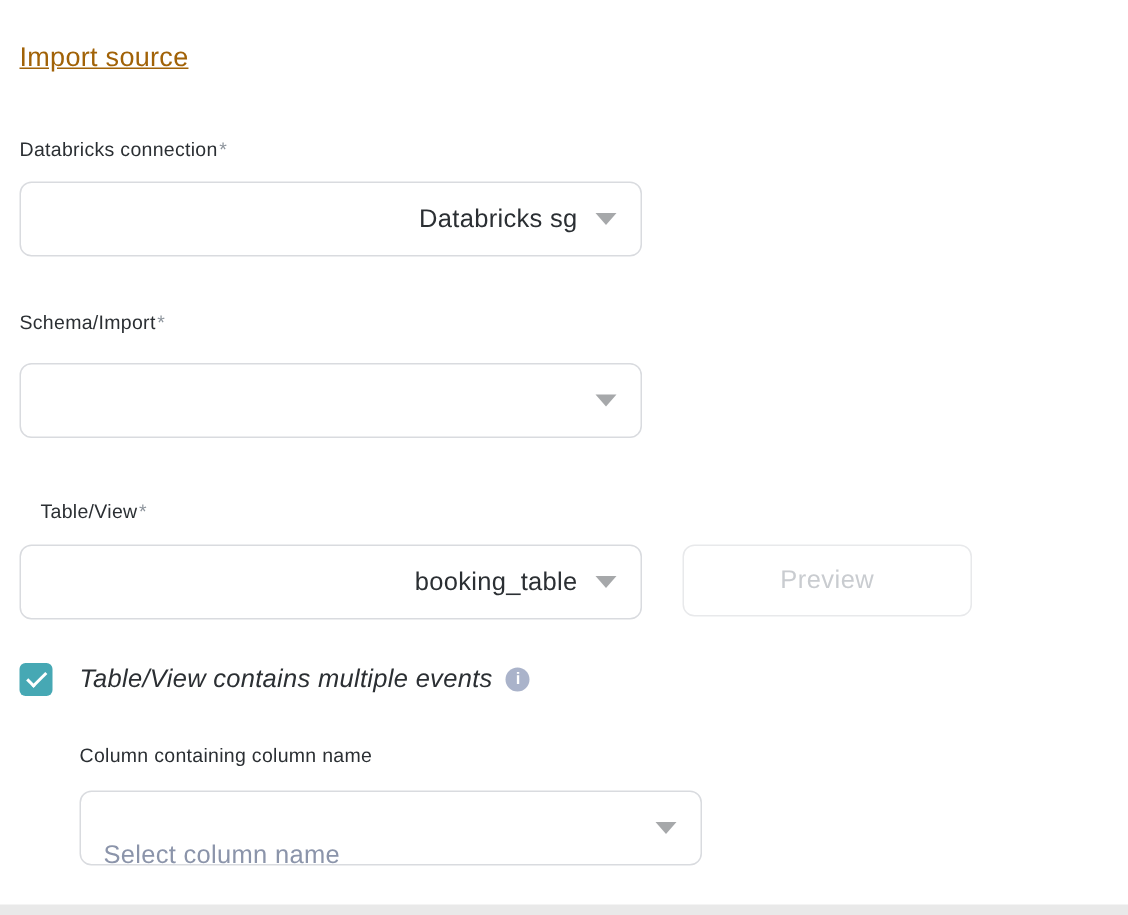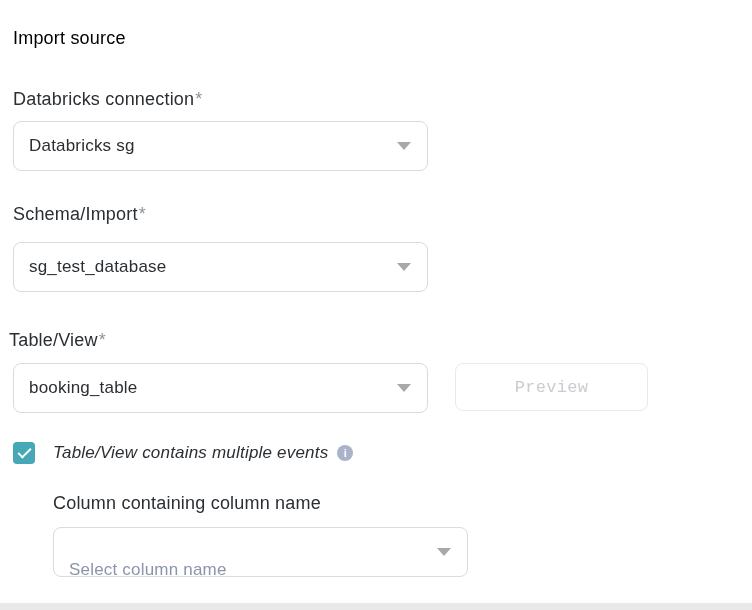--- a/index.html
+++ b/index.html
@@ -9,26 +9,27 @@
     font-family: "Liberation Sans", sans-serif;
     color: #2e3235;
     position: relative;
     overflow: hidden;
   }
   .abs { position: absolute; }
 
   .page-title {
     left: 13px; top: 27px;
     font-size: 18px; line-height: 22px;
-    color: #000000;
+    color: #a16207;
     letter-spacing: 0.2px;
+    text-decoration: underline;
   }
 
   .field-label {
-    font-size: 18px; line-height: 21px;
+    font-size: 13px; line-height: 21px;
     color: #2b2f33;
     letter-spacing: 0.2px;
     white-space: nowrap;
     text-align: right;
   }
   .req-mark { color: #8d949c; margin-left: 1px; }
 
   .select-box {
     width: 415px; height: 50px;
     box-sizing: border-box;
@@ -56,21 +57,21 @@
 
   .preview-btn {
     left: 455px; top: 363px;
     width: 193px; height: 48px;
     box-sizing: border-box;
     border: 1px solid #e8e9eb;
     border-radius: 8px;
     background: #ffffff;
     color: #c9ccd0;
     font-size: 17px;
-    font-family: Liberation Mono, monospace;
+    font-family: Liberation Sans, sans-serif;
     display: flex; align-items: center; justify-content: center;
     letter-spacing: 0.3px;
     cursor: default;
   }
 
   .checkbox-row {
     left: 13px; top: 440px;
     display: flex; align-items: center;
     height: 26px;
   }
@@ -120,37 +121,36 @@
 </head>
 <body>
 
 <div>
 
   <div class="abs page-title">Import source</div>
 
   <div class="abs field-label" style="left:13px; top:89px;">
     <span>Databricks connection</span><span class="req-mark">*</span>
   </div>
-  <div class="abs select-box" style="left:13px; top:121px;">
+  <div class="abs select-box" style="left:13px; top:121px;justify-content:flex-end;">
     <span class="select-value">Databricks sg</span>
     <span class="caret"></span>
   </div>
 
   <div class="abs field-label" style="left:13px; top:204px;">
     <span>Schema/Import</span><span class="req-mark">*</span>
   </div>
   <div class="abs select-box" style="left:13px; top:242px;">
-    <span class="select-value">sg_test_database</span>
     <span class="caret"></span>
   </div>
 
-  <div class="abs field-label" style="left:9px; top:330px;">
+  <div class="abs field-label" style="left:27px; top:330px;">
     <span>Table/View</span><span class="req-mark">*</span>
   </div>
-  <div class="abs select-box" style="left:13px; top:363px;">
+  <div class="abs select-box" style="left:13px; top:363px;justify-content:flex-end;">
     <span class="select-value">booking_table</span>
     <span class="caret"></span>
   </div>
   <button class="abs preview-btn">Preview</button>
 
   <div class="abs checkbox-row">
     <span class="checkbox">
       <span></span>
     </span>
     <span class="checkbox-label">Table/View contains multiple events</span>

